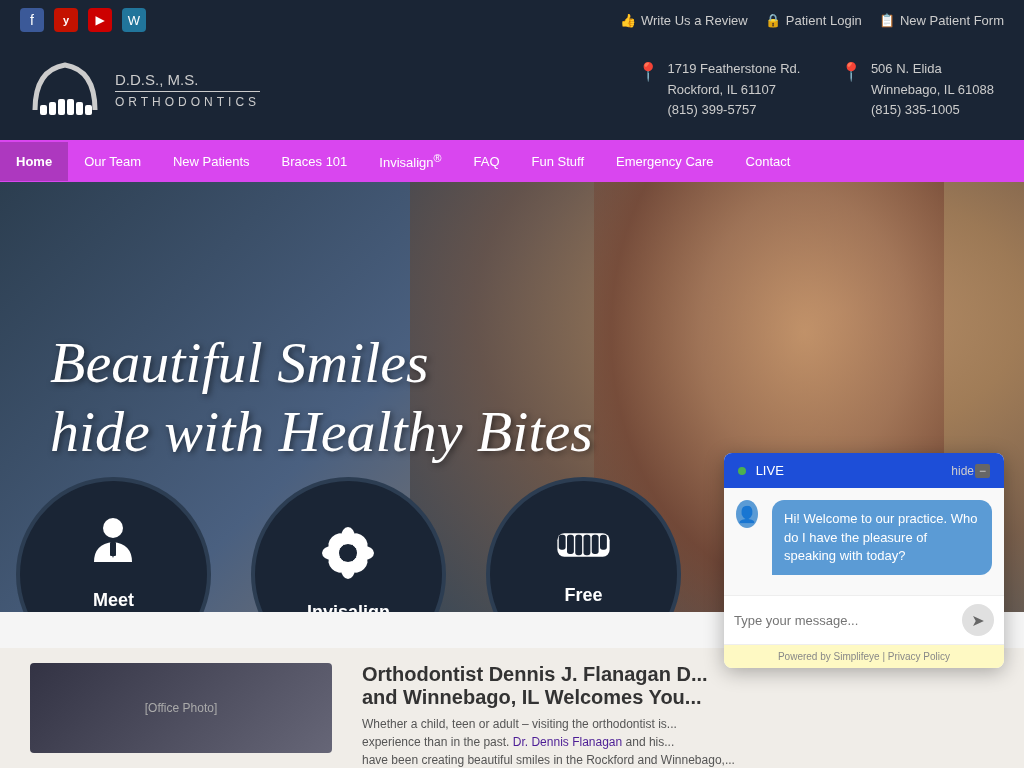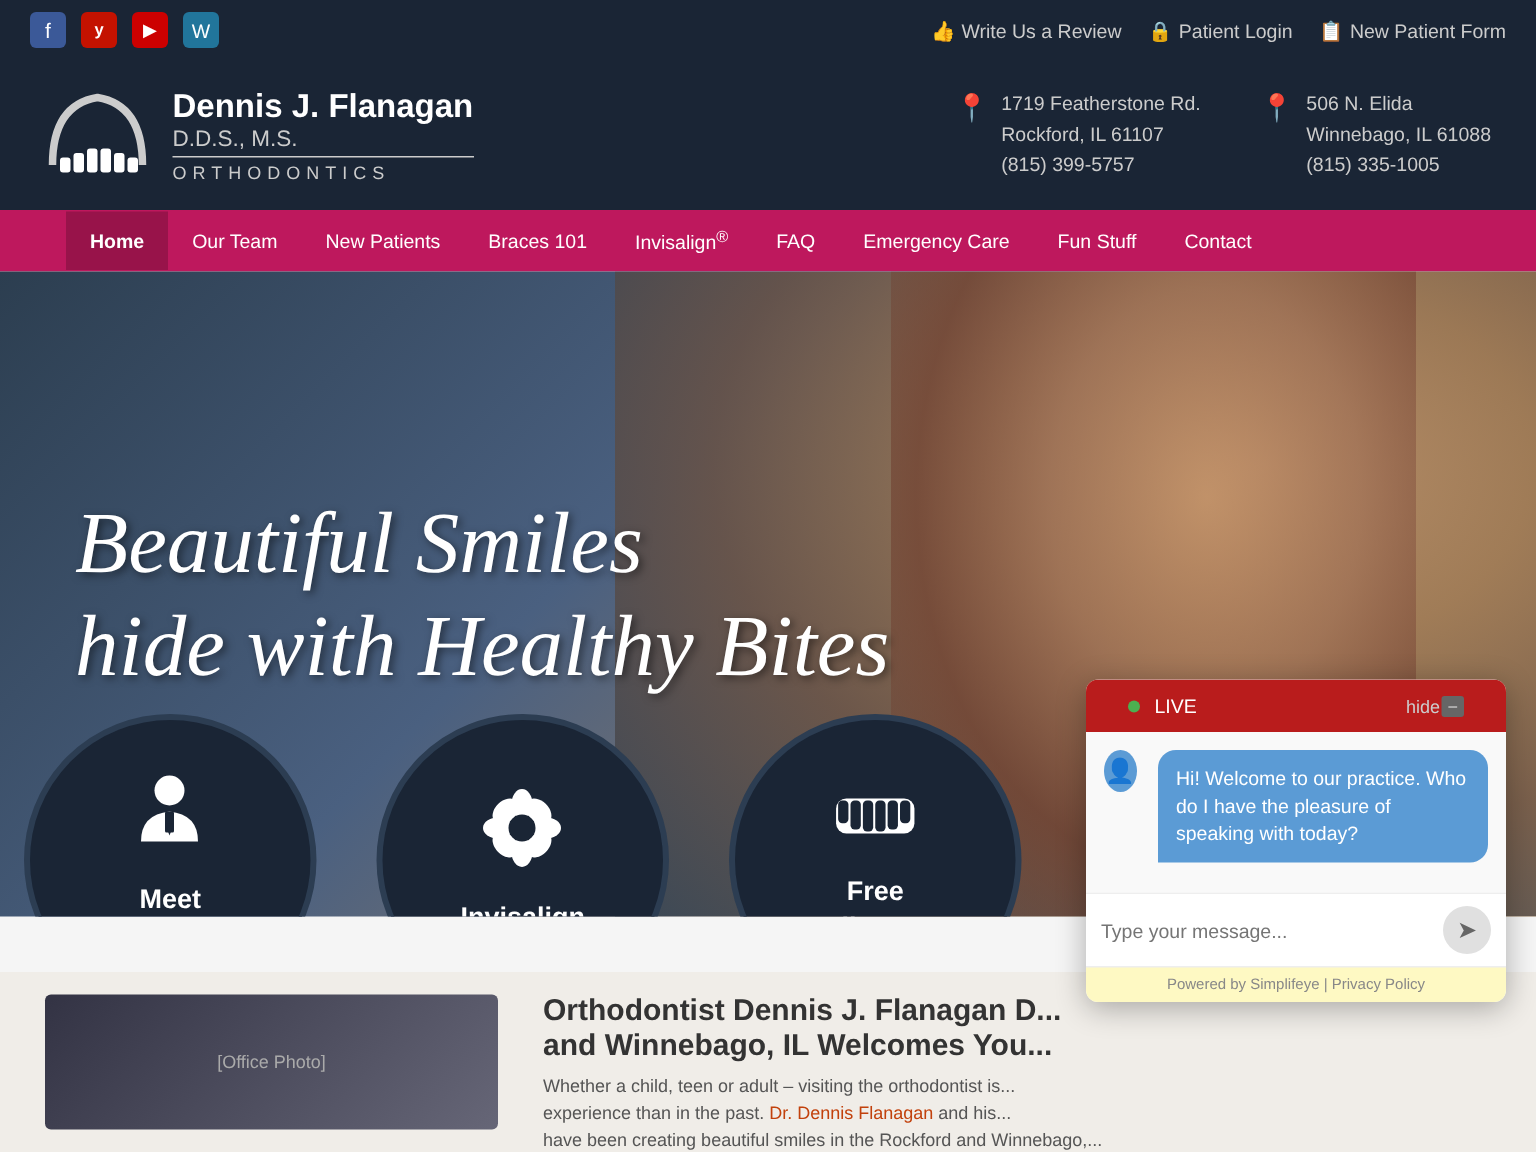--- a/index.html
+++ b/index.html
@@ -47,24 +47,23 @@
       font-size: 12px; letter-spacing: 4px; color: #ccc;
       border-top: 1px solid #ccc; margin-top: 3px; padding-top: 3px;
     }
     .addresses { display: flex; gap: 40px; }
     .address-item { color: #ccc; font-size: 13px; display: flex; gap: 8px; align-items: flex-start; }
     .address-item .pin { color: #e8734a; font-size: 18px; margin-top: 2px; }
     .address-item .addr-text { line-height: 1.6; }
 
     
     .nav {
-      background: #be185d;
-      display: flex;
-      align-items: center;
-      padding-left: 44px;
+      background: #d946ef;
+      display: flex;
+      align-items: center;
     }
     .nav-item {
       color: white;
       font-size: 13px;
       padding: 12px 16px;
       cursor: pointer;
       text-decoration: none;
       display: block;
       white-space: nowrap;
     }
@@ -142,38 +141,38 @@
     }
     .bottom-image {
       width: 302px; height: 90px;
       background: #555;
       border-radius: 4px;
       flex-shrink: 0;
     }
     .bottom-text { flex: 1; }
     .bottom-text h2 { font-size: 20px; color: #333; margin-bottom: 6px; }
     .bottom-text p { font-size: 12px; color: #555; line-height: 1.5; }
-    .bottom-text a { color: #c2410c; text-decoration: none; }
+    .bottom-text a { color: #4c1d95; text-decoration: none; }
 
     
     .chat-widget {
       position: absolute;
       bottom: 100px;
       right: 20px;
       width: 280px;
       background: white;
       border-radius: 8px;
       box-shadow: 0 4px 20px rgba(0,0,0,0.3);
       z-index: 100;
       overflow: hidden;
     }
     .chat-header {
-      background: #b91c1c;
+      background: #1d4ed8;
       color: white;
-      padding: 10px 28px;
+      padding: 10px 14px;
       display: flex;
       justify-content: space-between;
       align-items: center;
       font-size: 13px;
     }
     .chat-header .live-dot {
       width: 8px; height: 8px; border-radius: 50%;
       background: #4caf50; display: inline-block; margin-right: 6px;
     }
     .chat-header .hide-btn {
@@ -266,21 +265,20 @@
         <path d="M5 55 Q5 15 35 10 Q65 15 65 55" fill="none" stroke="#ccc" stroke-width="5"></path>
 
         <rect x="10" y="50" width="7" height="10" rx="2" fill="white"></rect>
         <rect x="19" y="47" width="7" height="13" rx="2" fill="white"></rect>
         <rect x="28" y="44" width="7" height="16" rx="2" fill="white"></rect>
         <rect x="37" y="44" width="7" height="16" rx="2" fill="white"></rect>
         <rect x="46" y="47" width="7" height="13" rx="2" fill="white"></rect>
         <rect x="55" y="50" width="7" height="10" rx="2" fill="white"></rect>
       </svg>
       <div class="logo-text">
-        <div class="name">Dennis J. Flanagan</div>
         <div class="dds">D.D.S., M.S.</div>
         <div class="ortho">ORTHODONTICS</div>
       </div>
     </div>
     <div class="addresses">
       <div class="address-item">
         <span class="pin">📍</span>
         <div class="addr-text">
           <div>1719 Featherstone Rd.</div>
           <div>Rockford, IL 61107</div>
@@ -298,22 +296,22 @@
     </div>
   </div>
 
   <nav class="nav">
     <a class="nav-item active" href="#">Home</a>
     <a class="nav-item" href="#">Our Team</a>
     <a class="nav-item" href="#">New Patients</a>
     <a class="nav-item" href="#">Braces 101</a>
     <a class="nav-item" href="#">Invisalign<sup>®</sup></a>
     <a class="nav-item" href="#">FAQ</a>
+    <a class="nav-item" href="#">Fun Stuff</a>
     <a class="nav-item" href="#">Emergency Care</a>
-    <a class="nav-item" href="#">Fun Stuff</a>
     <a class="nav-item" href="#">Contact</a>
   </nav>
 
   <div class="hero">
     <div class="hero-bg"></div>
 
     <div style="position:absolute;right:80px;top:0;bottom:0;width:350px;
       background:radial-gradient(ellipse at 60% 35%, #c8956a 0%, #a07055 35%, #704030 65%, transparent 100%);
       opacity:0.7;"></div>
     <div class="hero-text">

